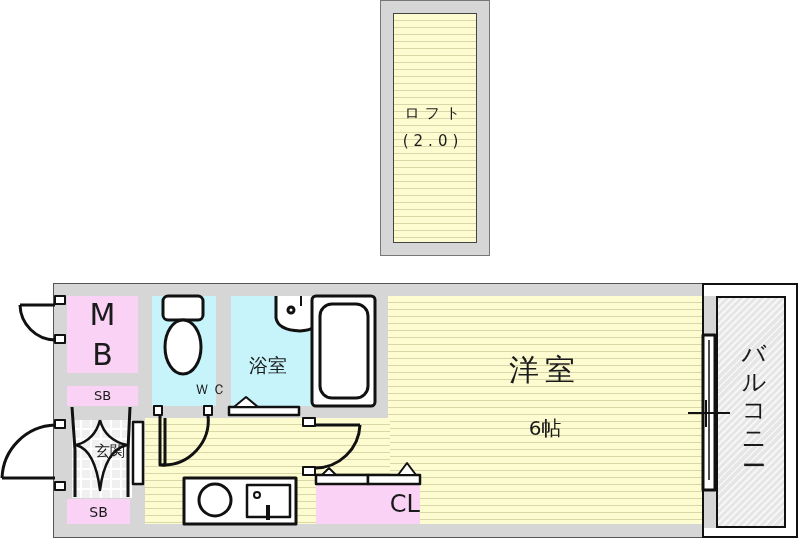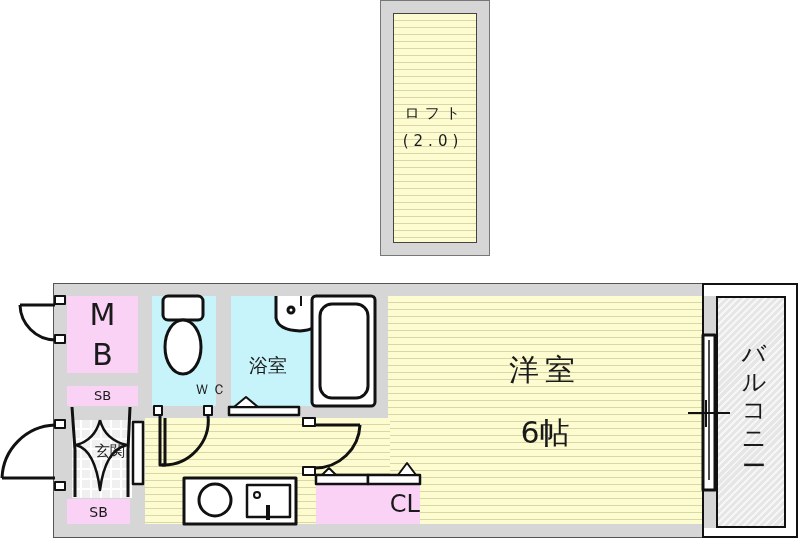--- a/index.html
+++ b/index.html
@@ -34,21 +34,21 @@
 <div class="label" style="left:393px;top:106px;width:84px;font-size:15px;letter-spacing:5px;">ロフト</div>
 <div class="label" style="left:393px;top:134px;width:80px;font-size:15px;letter-spacing:5px;">(2.0)</div>
 
 <div class="abs wall" style="left:53px;top:283px;width:650px;height:255px;border:1px solid #555;box-sizing:border-box;"></div>
 
 <div class="abs floor-lines" style="left:388px;top:296px;width:314px;height:228px;"></div>
 
 <div class="abs floor-lines" style="left:145px;top:418px;width:245px;height:106px;"></div>
 
 <div class="label" style="left:490px;top:355px;width:110px;font-size:30px;letter-spacing:6px;">洋室</div>
-<div class="label" style="left:490px;top:418px;width:110px;font-size:30px;">6帖</div>
+<div class="label" style="left:490px;top:418px;width:110px;font-size:20px;">6帖</div>
 
 <div class="abs pink" style="left:67px;top:296px;width:71px;height:77px;"></div>
 <div class="label" style="left:67px;top:300px;width:71px;font-size:30px;">M</div>
 <div class="label" style="left:67px;top:340px;width:71px;font-size:30px;">B</div>
 
 <div class="abs pink" style="left:67px;top:386px;width:71px;height:20px;"></div>
 <div class="label" style="left:67px;top:389px;width:71px;font-size:13px;">SB</div>
 
 <div class="abs tile" style="left:72px;top:420px;width:60px;height:78px;"></div>
 <div class="label" style="left:72px;top:444px;width:76px;font-size:15px;">玄関</div>

